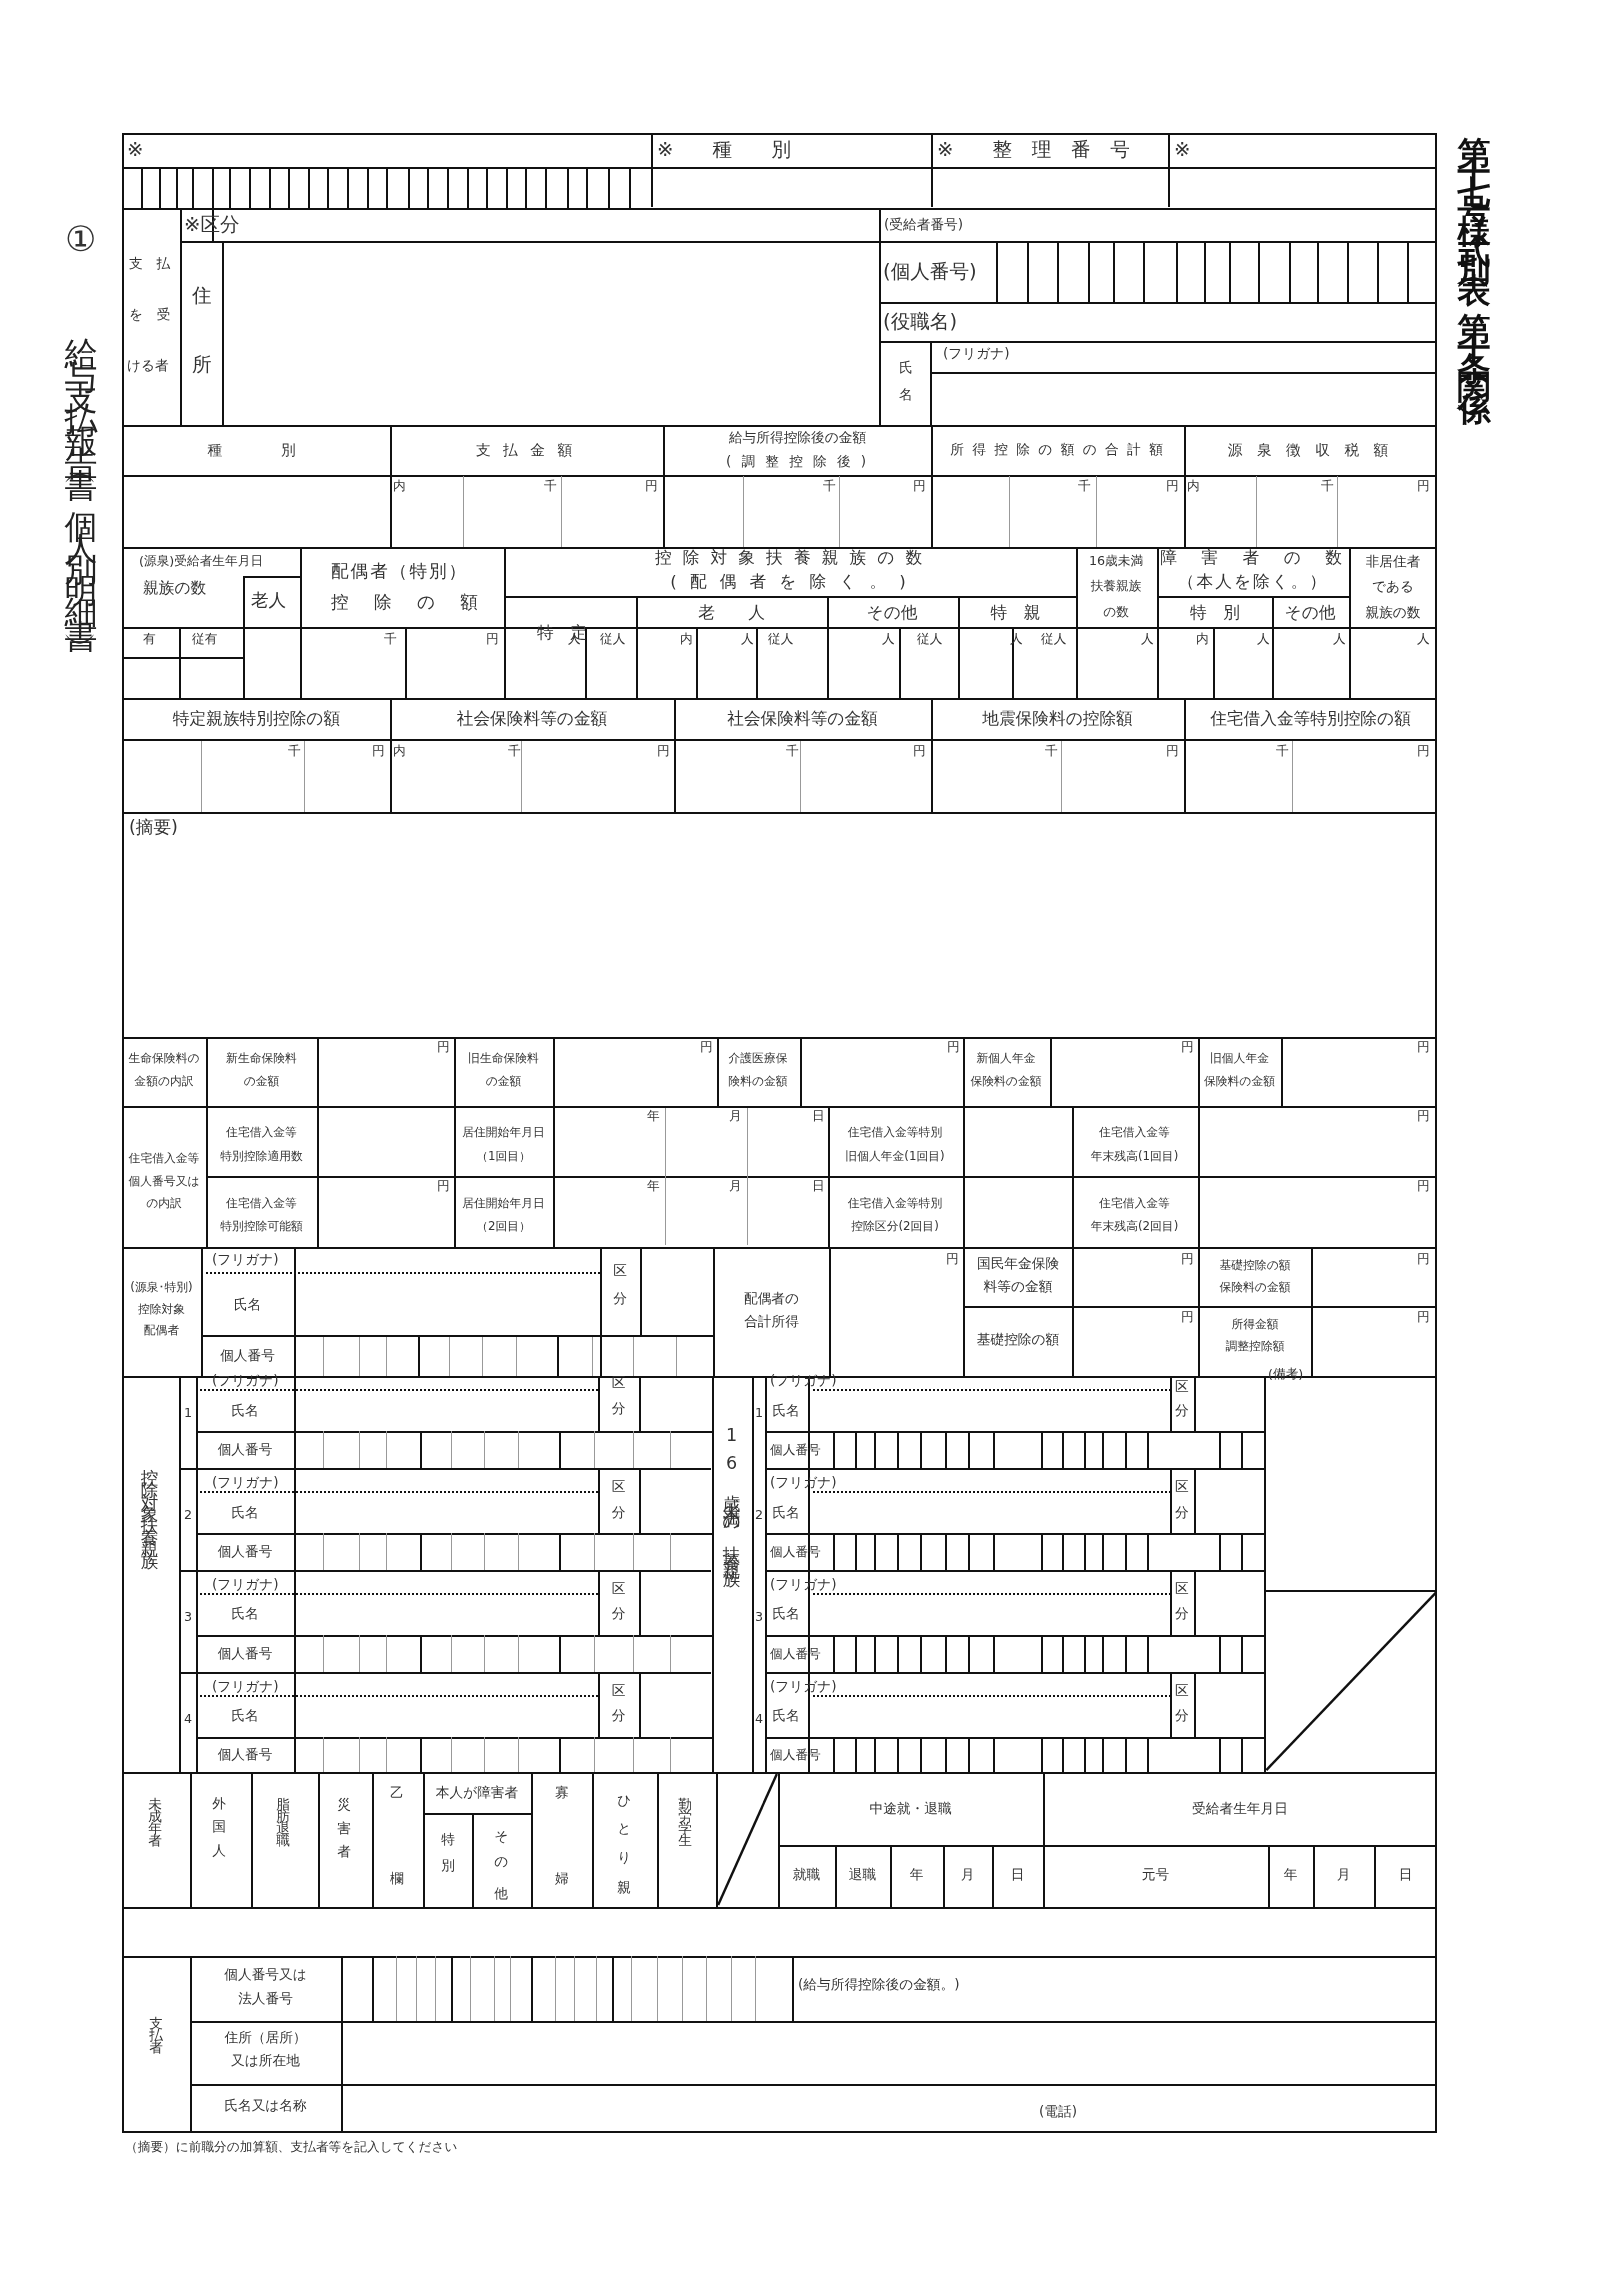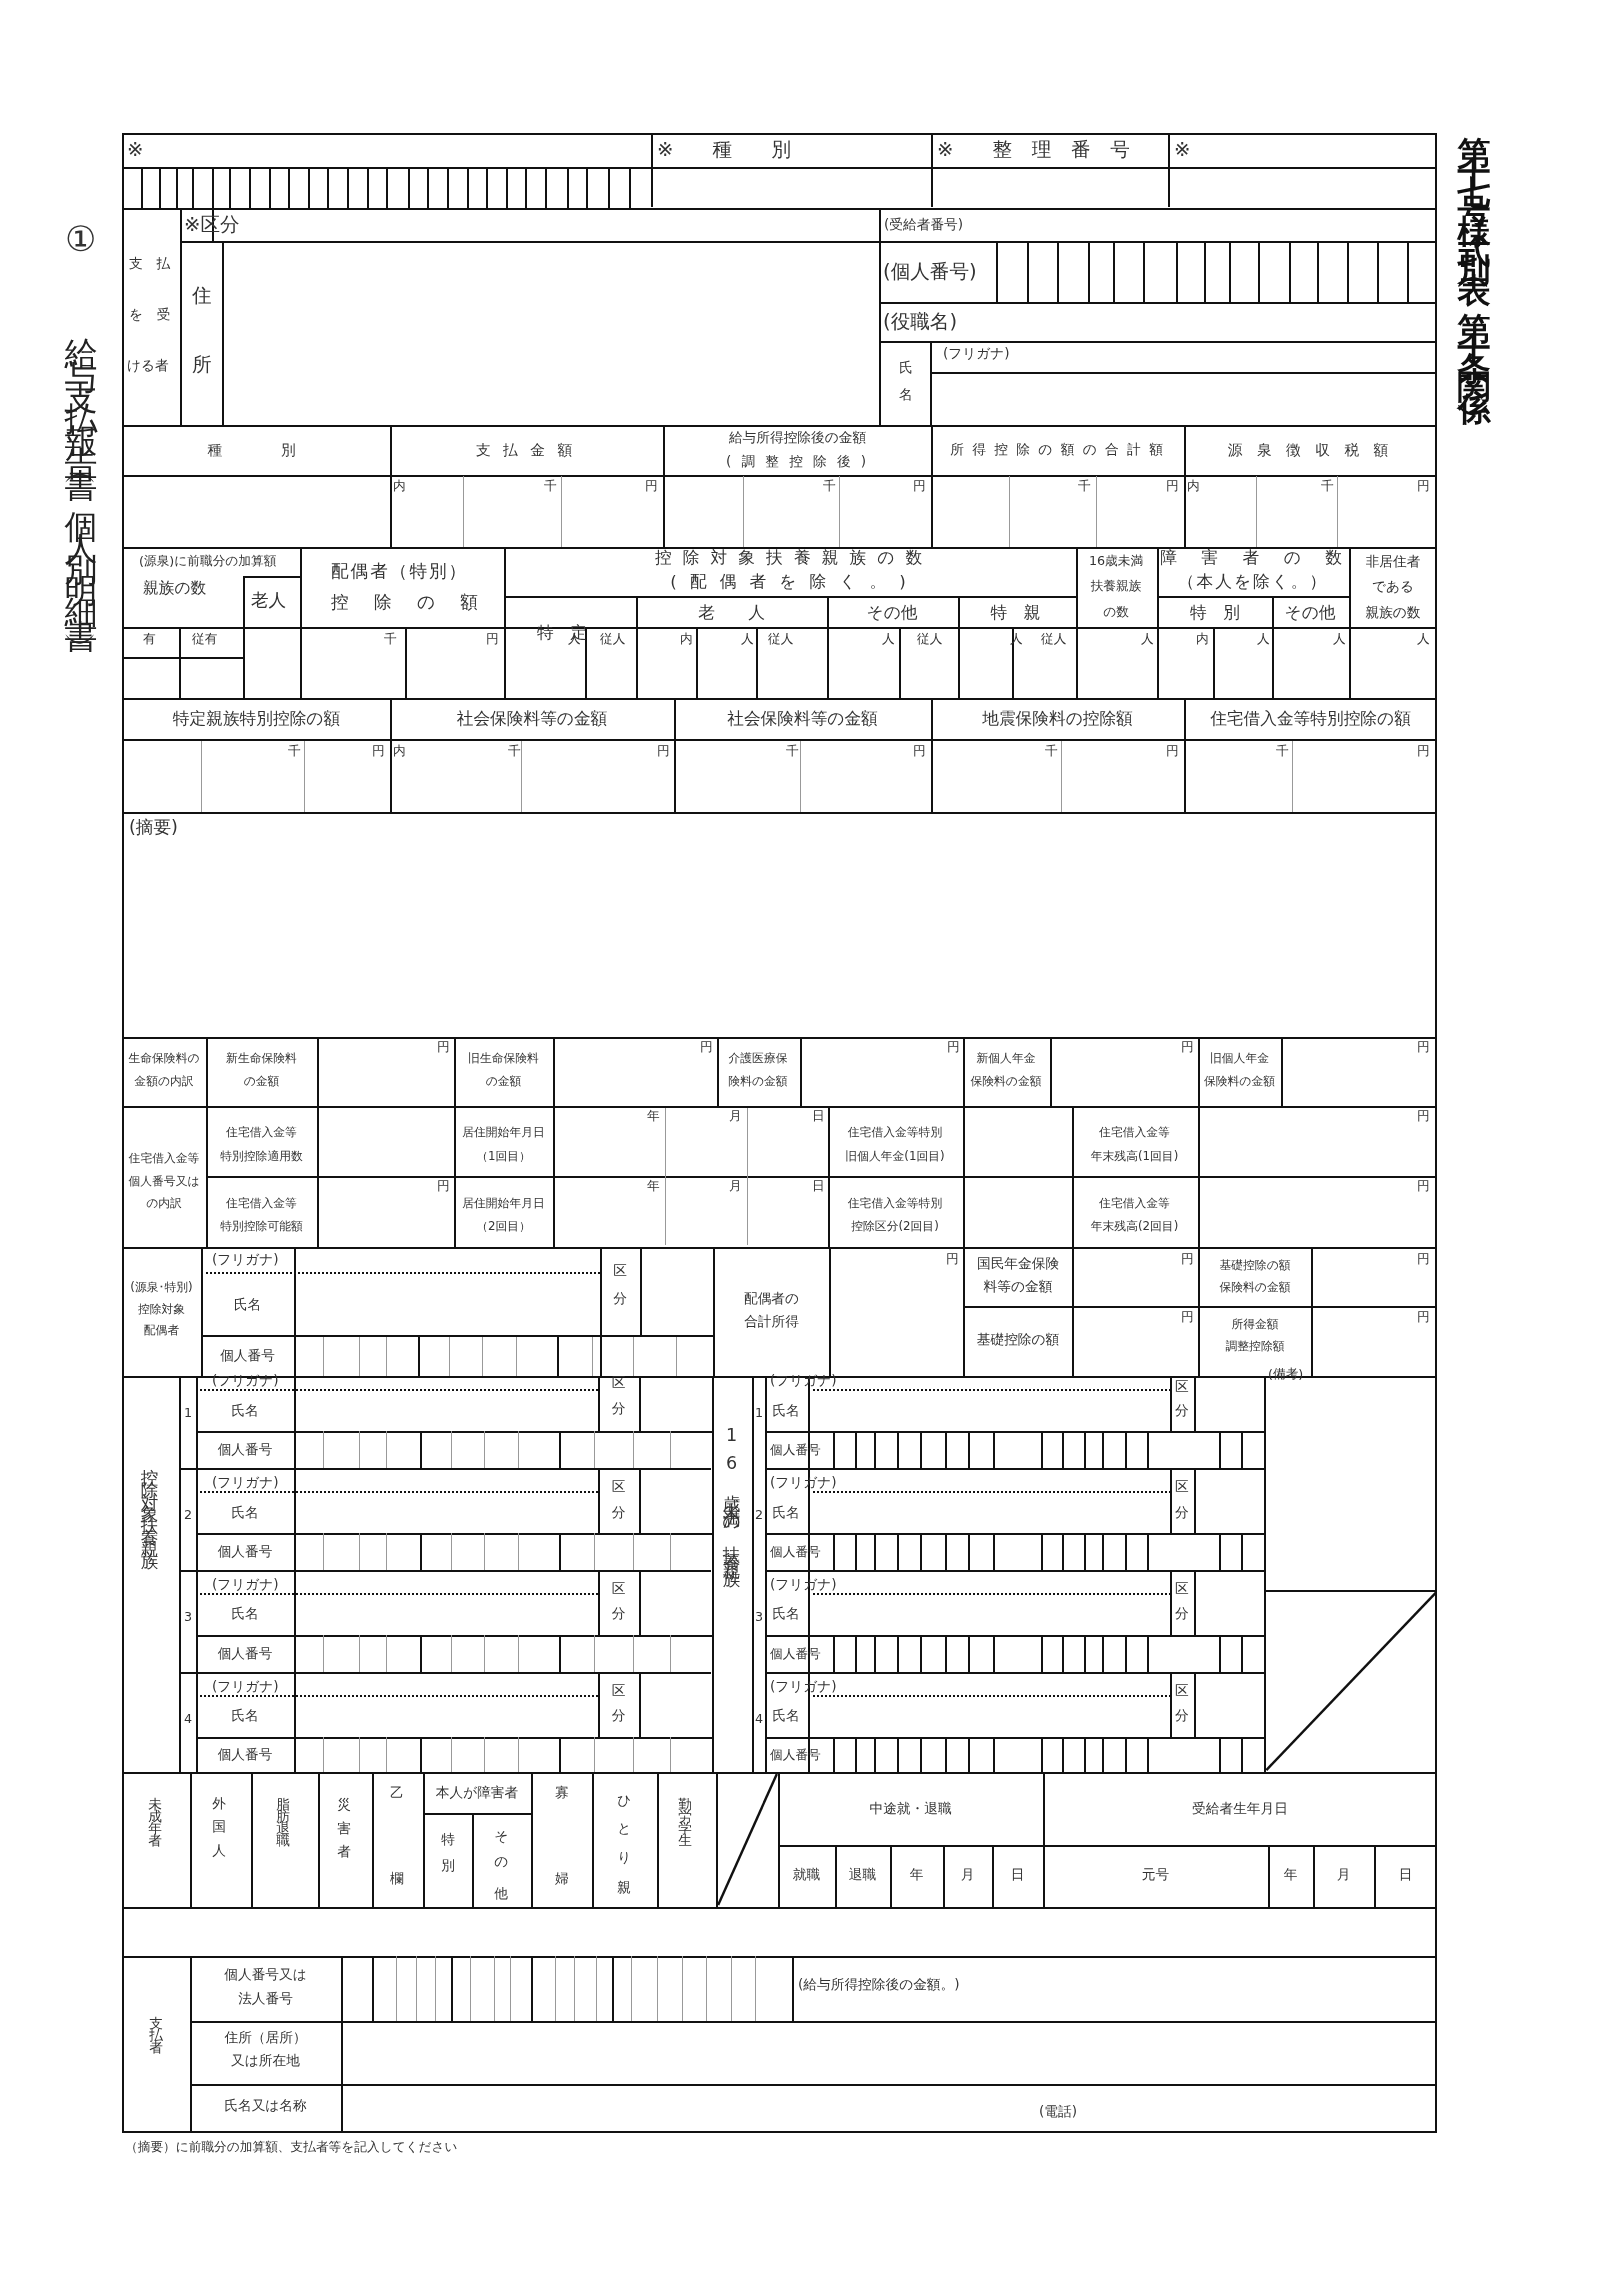--- a/index.html
+++ b/index.html
@@ -174,21 +174,21 @@
 <div class="vl" style="left:899px;top:627px;height:71px;"></div>
 <div class="vl" style="left:958px;top:596px;height:102px;"></div>
 <div class="vl" style="left:1012px;top:627px;height:71px;"></div>
 <div class="vl" style="left:1076px;top:547px;height:151px;"></div>
 <div class="vl" style="left:1157px;top:547px;height:151px;"></div>
 <div class="hl" style="left:1157px;top:596px;width:192px;"></div>
 <div class="vl" style="left:1213px;top:627px;height:71px;"></div>
 <div class="vl" style="left:1272px;top:596px;height:102px;"></div>
 <div class="vl" style="left:1349px;top:547px;height:151px;"></div>
 
-<div class="t s13" style="left:139px;top:555px;">(源泉)に前職分の加算額</div>
+<div class="t s13" style="left:139px;top:555px;">(源泉)受給者生年月日</div>
 <div class="t s16" style="left:143px;top:580px;">親族の数</div>
 <div class="t s18" style="left:251px;top:592px;">老人</div>
 <div class="t s18" style="left:331px;top:563px;letter-spacing:2px;">配偶者（特別）</div>
 <div class="t s18" style="left:331px;top:594px;letter-spacing:3.9px;">控　除　の　額</div>
 <div class="t s17 c" style="left:504px;top:549px;width:572px;letter-spacing:2.9px;">控 除 対 象 扶 養 親 族 の 数</div>
 <div class="t s17 c" style="left:504px;top:573px;width:572px;letter-spacing:3.9px;">( 配 偶 者 を 除 く 。 )</div>
 <div class="t s17 c" style="left:504px;top:624px;width:116px;">特　定</div>
 <div class="t s17 c" style="left:636px;top:604px;width:191px;">老　　人</div>
 <div class="t s17 c" style="left:827px;top:604px;width:130px;">その他</div>
 <div class="t s17 c" style="left:958px;top:604px;width:115px;">特　親</div>

